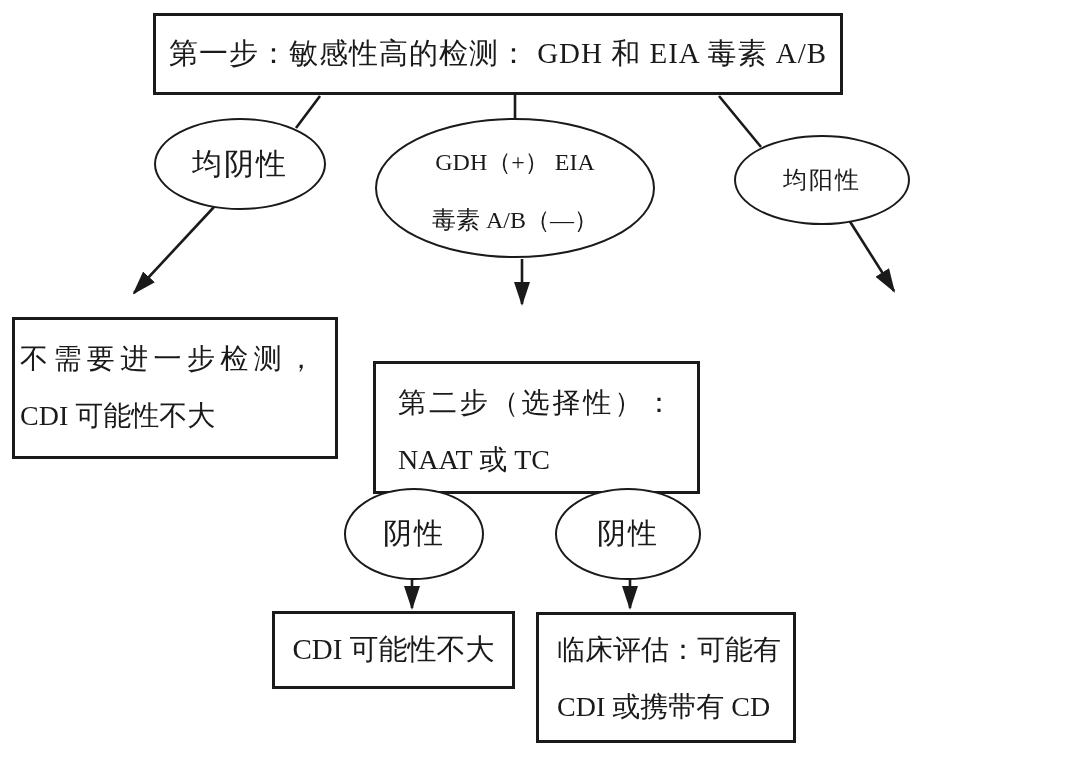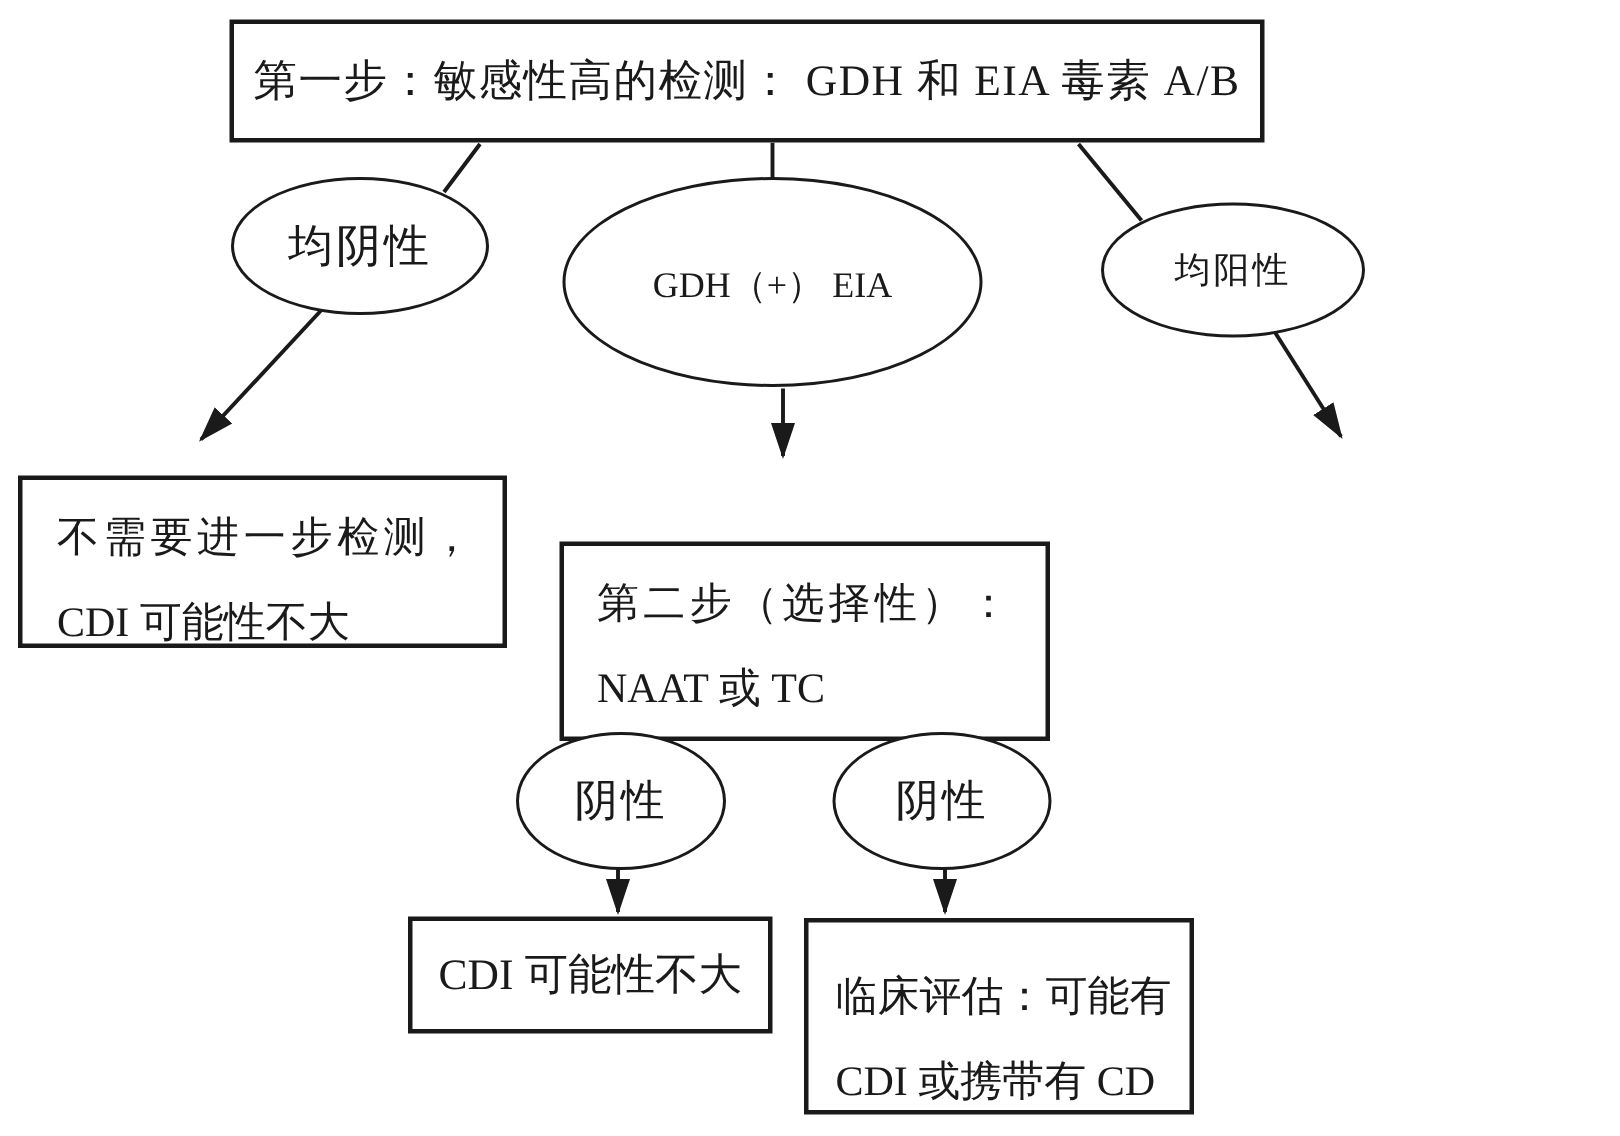--- a/index.html
+++ b/index.html
@@ -20,27 +20,27 @@
   .box{border:3px solid var(--ink);}
   .ellipse{border:2.6px solid var(--ink);border-radius:50%;display:flex;flex-direction:column;align-items:center;justify-content:center;text-align:center;}
   .center-flex{display:flex;align-items:center;justify-content:center;text-align:center;}
   .line{display:block;white-space:nowrap;}
   .stretch{text-align:justify;text-align-last:justify;}
   
   #step1{left:153px;top:13px;width:690px;height:82px;font-size:29px;letter-spacing:1px;}
   #ell-all-neg{left:154px;top:118px;width:172px;height:92px;font-size:30px;letter-spacing:2px;}
   #ell-gdh{left:375px;top:118px;width:280px;height:140px;font-size:24px;line-height:58px;padding-top:6px;}
   #ell-all-pos{left:734px;top:135px;width:176px;height:90px;font-size:24px;letter-spacing:2px;}
-  #box-left{left:12px;top:317px;width:326px;height:115px;font-size:28px;line-height:57px;padding:10px 20px 0 23px;}
+  #box-left{left:12px;top:317px;width:326px;height:142px;font-size:28px;line-height:57px;padding:10px 20px 0 5px;}
   #box-mid{left:373px;top:317px;width:327px;height:133px;font-size:28px;line-height:57px;padding:10px 24px 0 22px;margin-top:44px;}
   #box-right{left:733px;top:317px;width:328px;height:133px;font-size:28px;line-height:57px;padding:10px 18px 0 20px;}
   #ell-neg-l{left:344px;top:488px;width:140px;height:92px;font-size:29px;letter-spacing:2px;}
   #ell-neg-r{left:555px;top:488px;width:146px;height:92px;font-size:29px;letter-spacing:2px;}
   #box-unlikely{left:272px;top:611px;width:243px;height:78px;font-size:29px;}
-  #box-clinical{left:536px;top:612px;width:260px;height:131px;font-size:28px;line-height:57px;padding:21px 14px 0 18px;}
+  #box-clinical{left:536px;top:612px;width:260px;height:131px;font-size:28px;line-height:57px;padding:6px 14px 0 18px;}
 </style>
 </head>
 <body>
 
 <div class="canvas">
 
   <svg class="edges" viewBox="0 0 1080 757" xmlns="http://www.w3.org/2000/svg">
     <defs>
       <marker id="arrow" markerUnits="userSpaceOnUse" markerWidth="24" markerHeight="18" viewBox="0 0 24 18" refX="22" refY="9" orient="auto">
         <path d="M0,1 L24,9 L0,17 Z" fill="#1a1a1a"></path>
@@ -61,20 +61,21 @@
   <div id="step1" class="node box center-flex">
     <span class="line">第一步：敏感性高的检测：  GDH 和  EIA 毒素 A/B</span>
   </div>
 
   <div id="ell-all-neg" class="node ellipse">
     <span class="line">均阴性</span>
   </div>
 
   <div id="ell-gdh" class="node ellipse">
     <span class="line">GDH（+） EIA</span>
+    <span class="line">毒素 A/B（—）</span>
   </div>
 
   <div id="ell-all-pos" class="node ellipse">
     <span class="line">均阳性</span>
   </div>
 
   <div id="box-left" class="node box">
     <span class="line stretch">不需要进一步检测，</span>
     <span class="line">CDI 可能性不大</span>
   </div>

